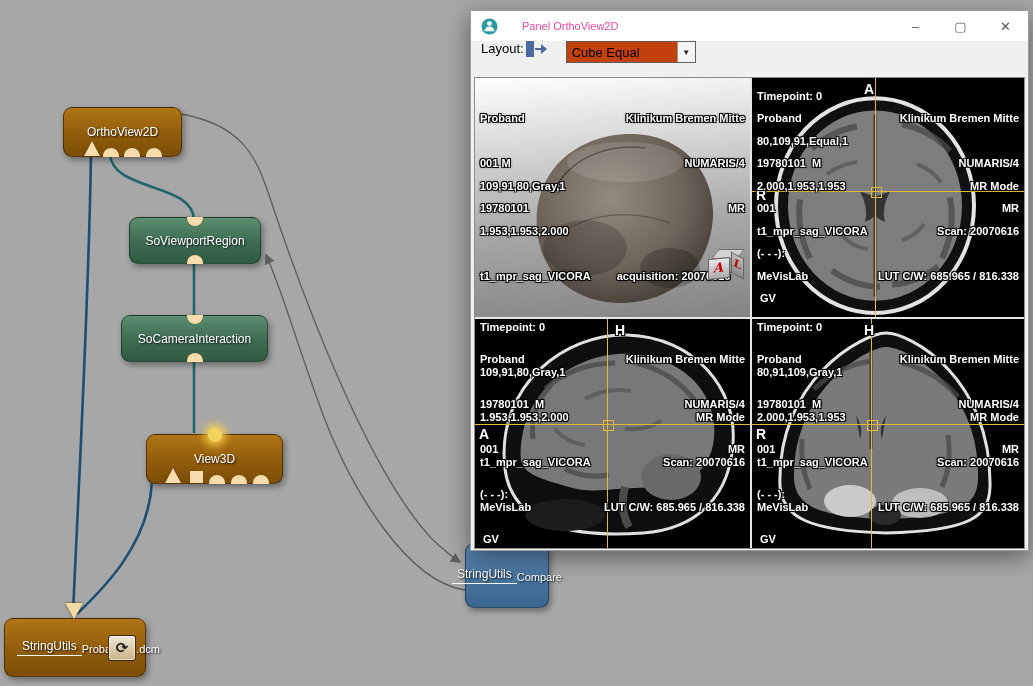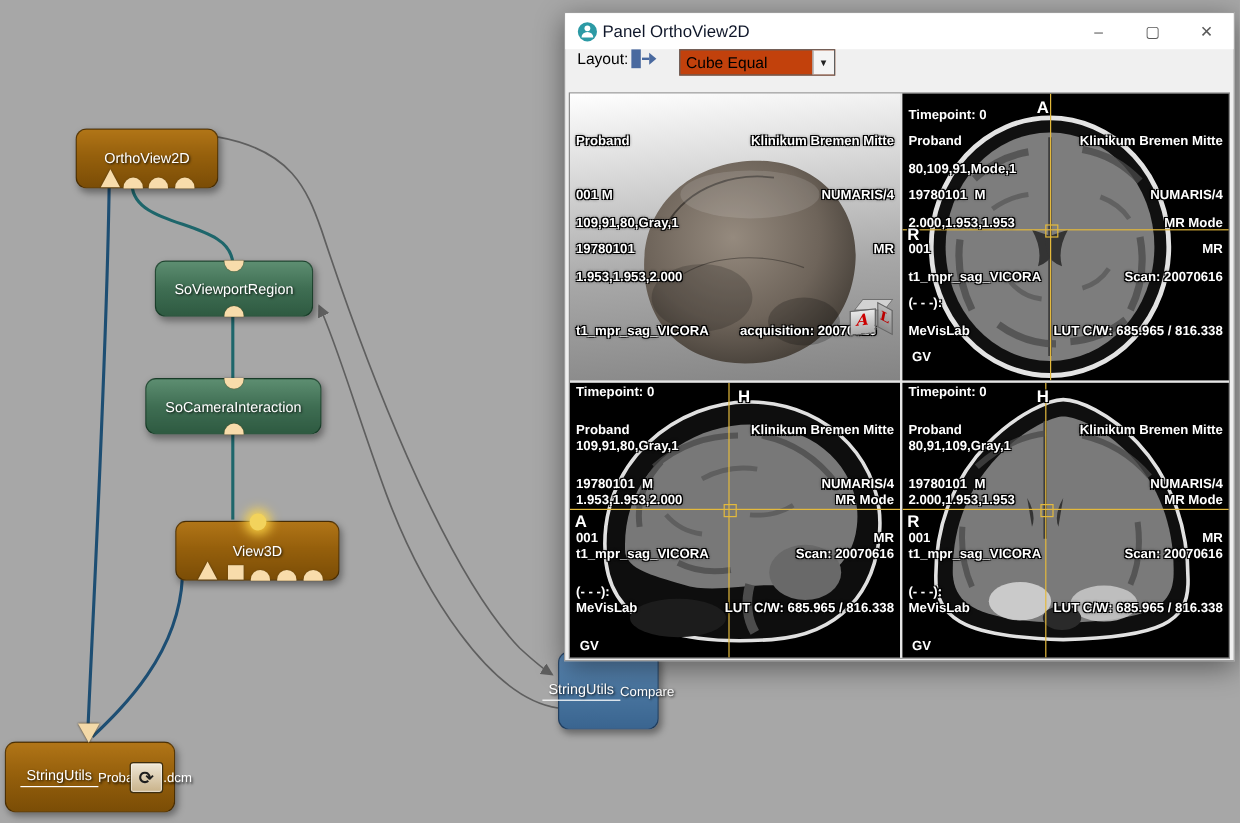--- a/index.html
+++ b/index.html
@@ -31,21 +31,21 @@
   .reload-btn{position:absolute;right:9px;top:50%;transform:translateY(-50%);width:26px;height:24px;
           background:linear-gradient(#efe8d8,#c9b289);border:1px solid #3c2e10;border-radius:3px;
           color:#1d1d1d;font-weight:bold;font-size:15px;display:flex;align-items:center;justify-content:center;
           font-family:"DejaVu Sans",sans-serif;box-shadow:inset 0 0 0 1px rgba(255,255,255,.5);cursor:pointer;}
 
   
   .window{position:absolute;left:470px;top:10px;width:559px;height:541px;z-index:10;
           background:#f0f0f0;border:1px solid #9d9d9d;box-shadow:0 6px 22px rgba(0,0,0,.45);box-sizing:border-box;}
   .titlebar{position:absolute;left:0;top:0;right:0;height:30px;background:#ffffff;display:flex;align-items:center;}
   .app-icon{margin-left:10px;width:17px;height:17px;}
-  .title-text{margin-left:4px;font-size:14px;color:#0f172a;}
+  .title-text{margin-left:24px;font-size:11px;color:#ec4899;}
   .winbtns{margin-left:auto;display:flex;height:30px;}
   .winbtn{width:45px;height:30px;display:flex;align-items:center;justify-content:center;
           color:#5a5a5a;font-size:13px;cursor:pointer;}
   .toolbar{position:absolute;left:0;top:30px;right:0;height:36px;display:flex;align-items:flex-start;}
   .layout-label{margin-left:10px;font-size:13px;color:#000;}
   .field-icon{margin-left:2px;}
   .combo{margin-left:18px;width:130px;height:22px;background:#c2410c;border:1px solid #5f5f5f;
          display:flex;align-items:center;font-size:13px;color:#000;cursor:pointer;box-sizing:border-box;}
   .combo-text{flex:1;padding-left:5px;}
   .combo-btn{width:17px;height:100%;border-left:1px solid #9a9a9a;display:flex;align-items:center;justify-content:center;
@@ -242,21 +242,21 @@
       <div class="ovl p-tr">
         <div>Klinikum Bremen Mitte</div>
         <div>NUMARIS/4</div>
         <div>MR</div>
       </div>
       <div class="ovl orient-top" style="left:112px;">A</div>
       <div class="ovl orient-left" style="top:46%;">R</div>
       <div class="ovl p-bl">
         
         <div>Timepoint: 0</div>
-        <div>80,109,91,Mode,1</div>
+        <div>80,109,91,Equal,1</div>
         <div>2.000,1.953,1.953</div>
         <div>t1_mpr_sag_VICORA</div>
         <div>MeVisLab</div>
       </div>
       <div class="ovl p-br">
         <div>MR Mode</div>
         <div>Scan: 20070616</div>
         <div>LUT C/W: 685.965 / 816.338</div>
       </div>
     </div>

